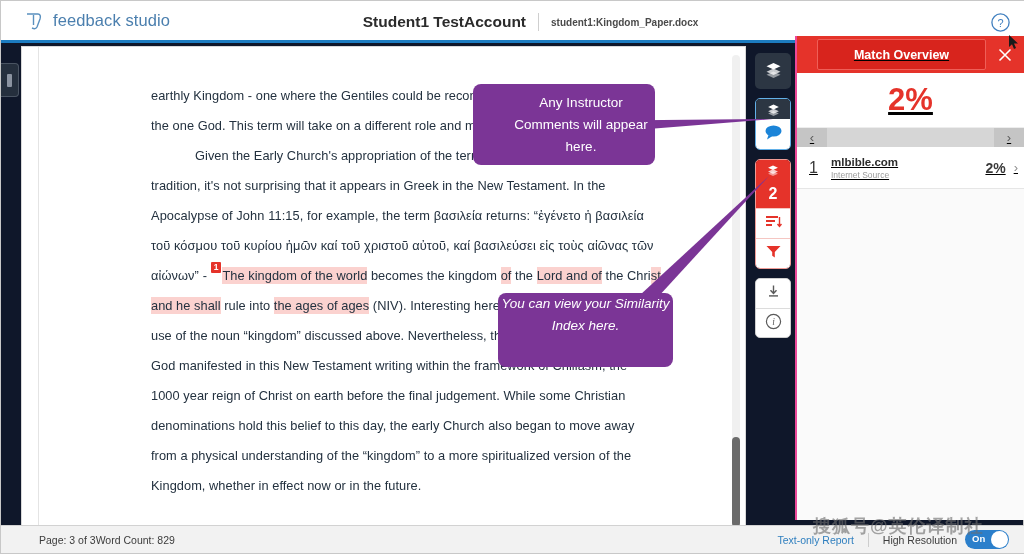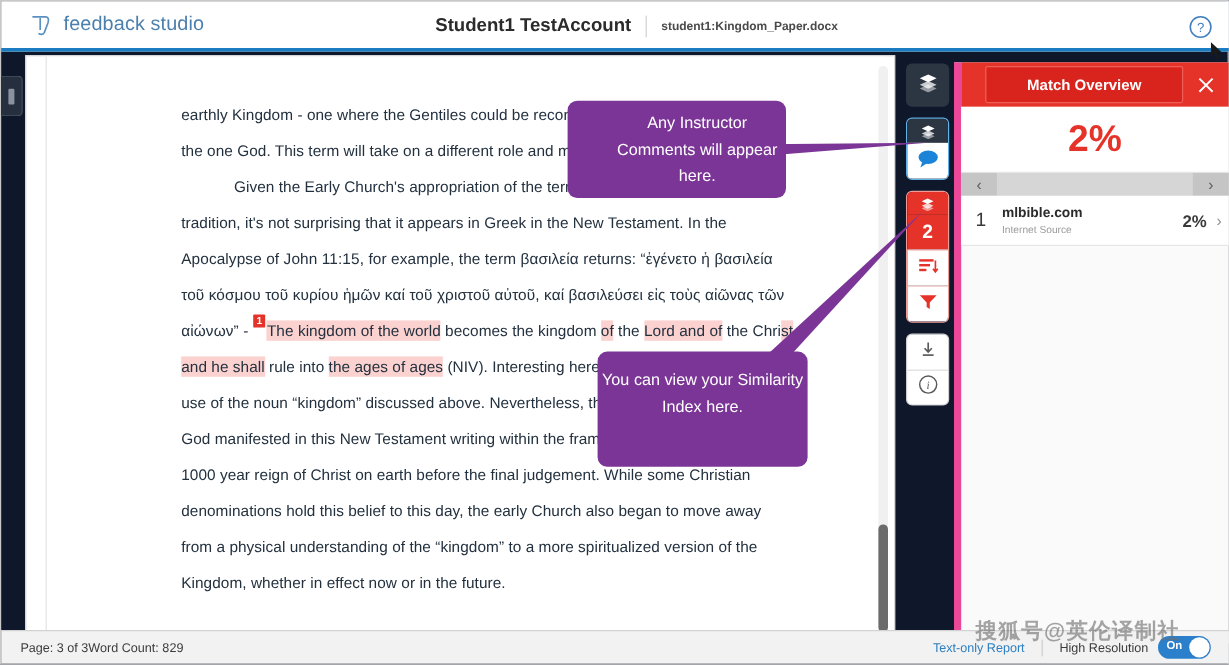--- a/index.html
+++ b/index.html
@@ -166,24 +166,25 @@
     border: 1px solid #cfcfcf; background: #fff;
     width: 36px;
   }
   .rail-plain .cell {
     height: 29px; display:flex; align-items:center; justify-content:center;
   }
   .rail-plain .cell + .cell { border-top: 1px solid #dcdcdc; }
 
   
   .panel {
-    position: absolute; left: 794px; top: 51px;
+    position: absolute; left: 794px; top: 35px;
     width: 229px; height: 484px;
     background: #fafafa;
-    border-left: 6px solid #ec4899;
+    border-left: 2px solid #ec4899;
+    text-decoration: underline;
   }
   .panel-head {
     height: 37px; background: #e5332a;
     display: flex; align-items: center;
   }
   .panel-title {
     flex: 1; height: 31px; margin-left: 20px;
     background: #d8241d;
     border: 1px solid #ef5f58;
     border-radius: 2px;
@@ -233,35 +234,36 @@
     text-align: center;
     font-size: 13.5px;
     line-height: 22px;
   }
   #callout1 {
     left: 472px; top: 83px; width: 182px; height: 81px;
     padding-top: 8px;
     padding-left: 34px;
   }
   #callout2 {
-    left: 497px; top: 292px; width: 175px; height: 96px;
-    padding-top: 13px;
+    left: 497px; top: 292px; width: 175px; height: 74px;
+    padding-top: 0;
+    font-style: italic;
   }
   .pointer { position: absolute; }
 
   
   .status {
     position: absolute; left: 0; bottom: 0;
     width: 1024px; height: 28px;
     background: #f2f2f2;
     border-top: 1px solid #d2d2d2;
     display: flex; align-items: center;
     font-size: 10.5px; color: #3c3c3c;
   }
-  .st-page { margin-left: 4px; padding-left: 12px; }
+  .st-page { margin-left: 26px; padding-left: 12px; }
   .st-words { }
   .st-right { margin-left: auto; display: flex; align-items: center; }
   .st-link { color: #2f7fbf; }
   .st-sep { width: 1px; height: 14px; background: #cdcdcd; margin: 0 14px; }
   .st-hr { margin-right: 8px; }
   .toggle {
     width: 44px; height: 19px; border-radius: 10px;
     background: #2b7fcb; position: relative;
     margin-right: 16px;
   }

